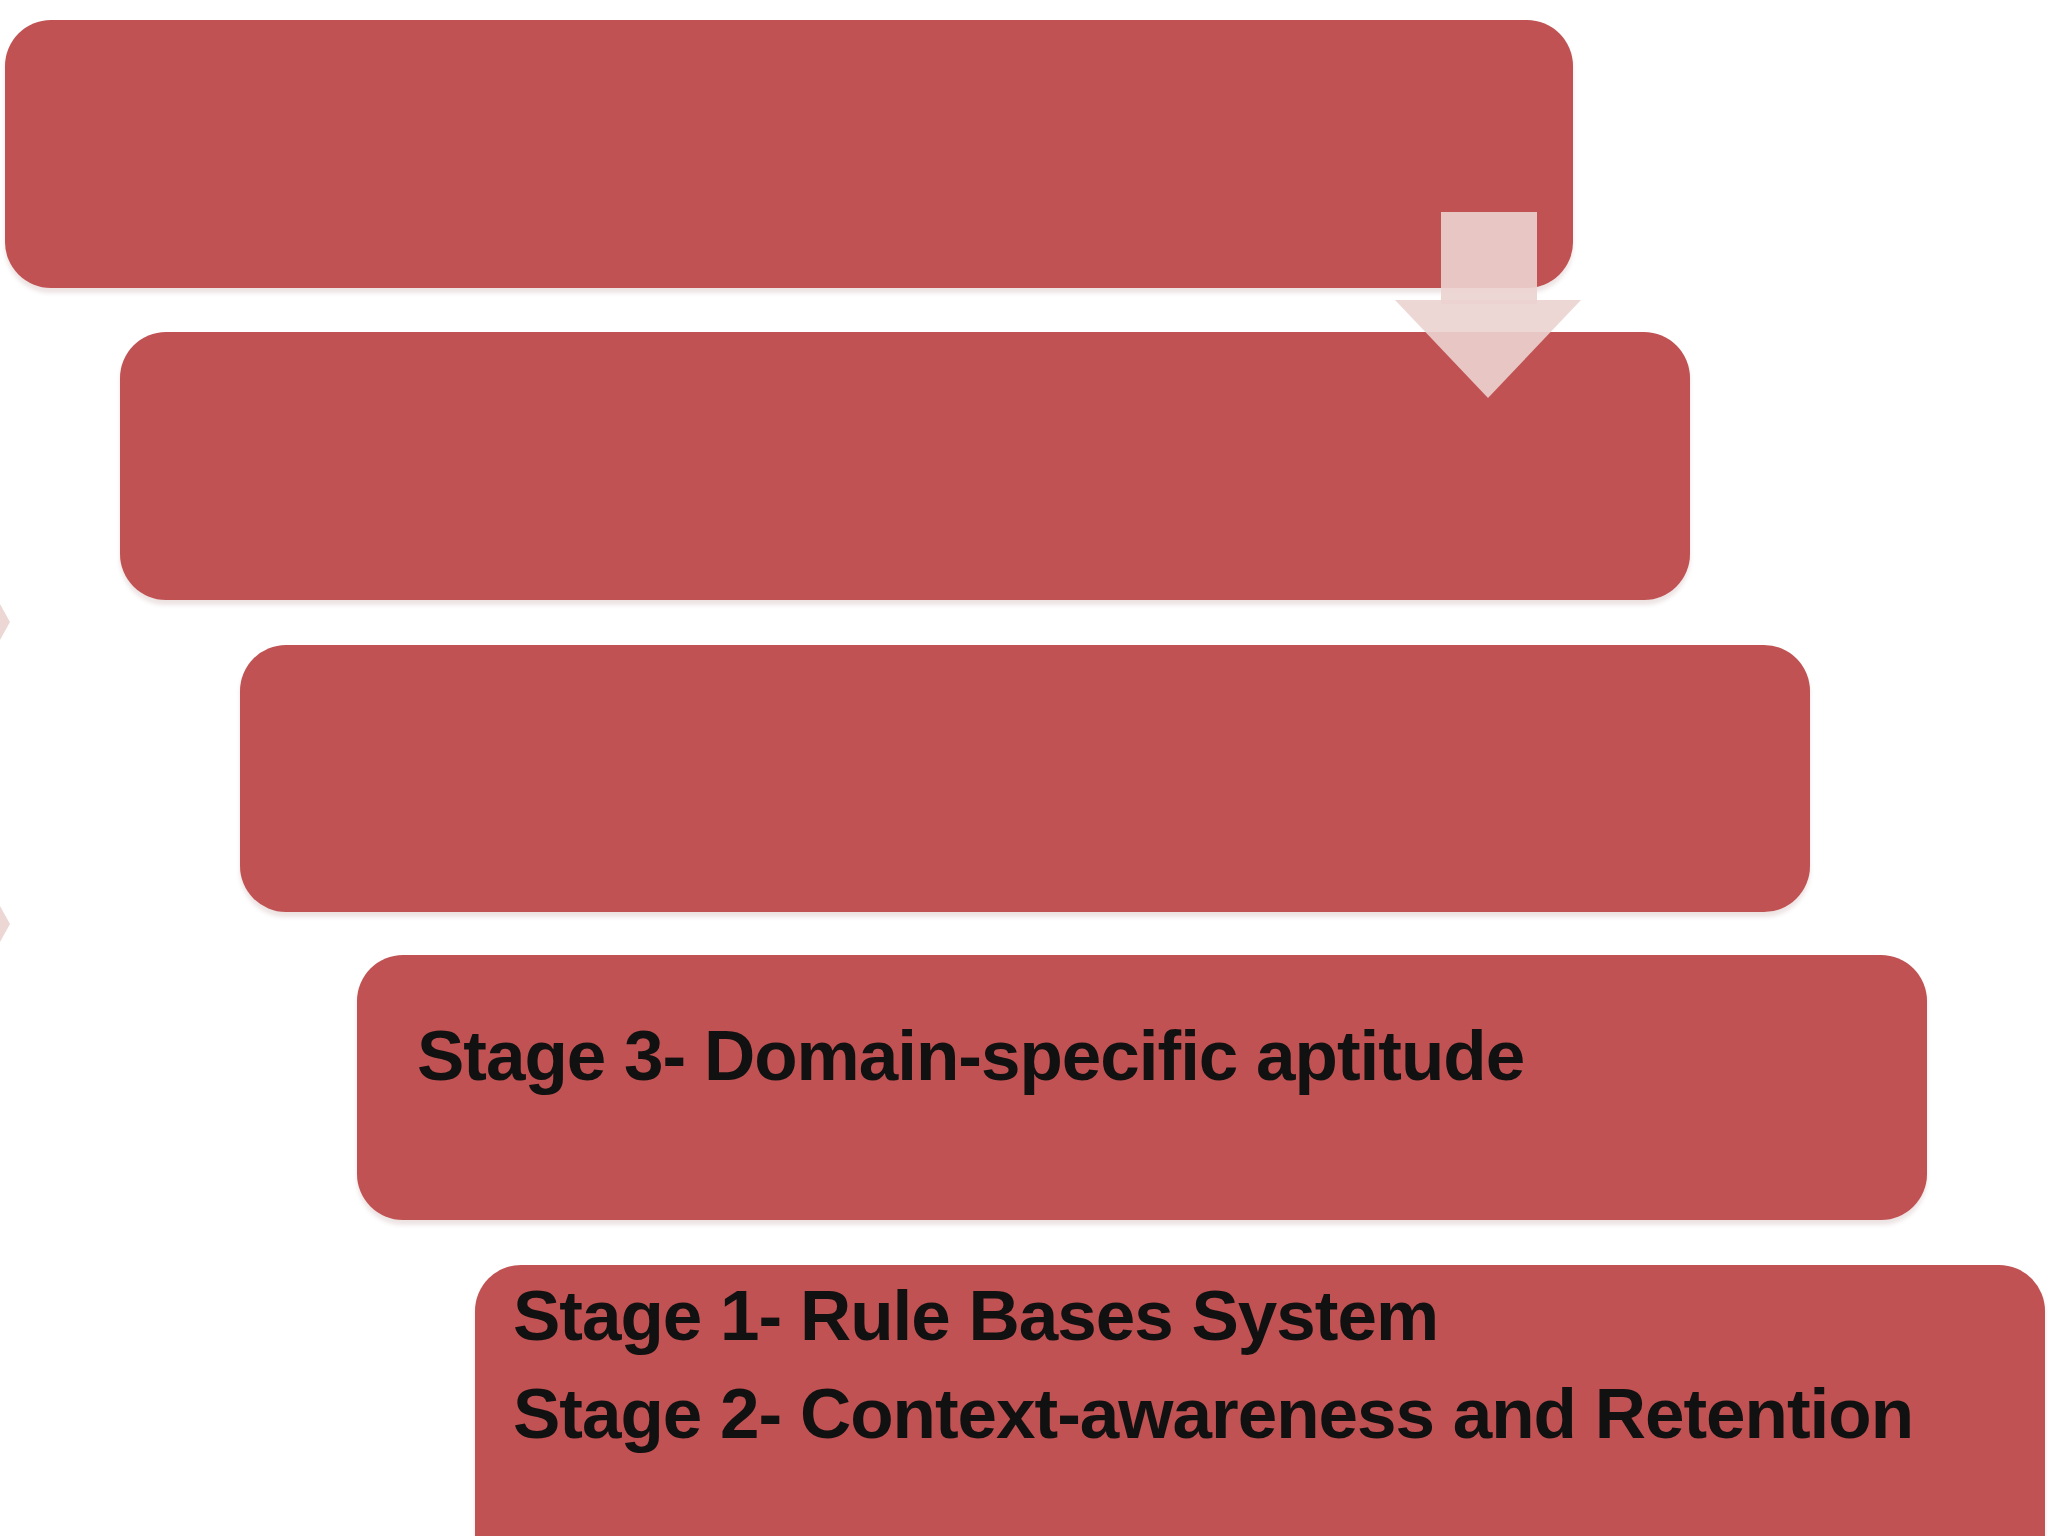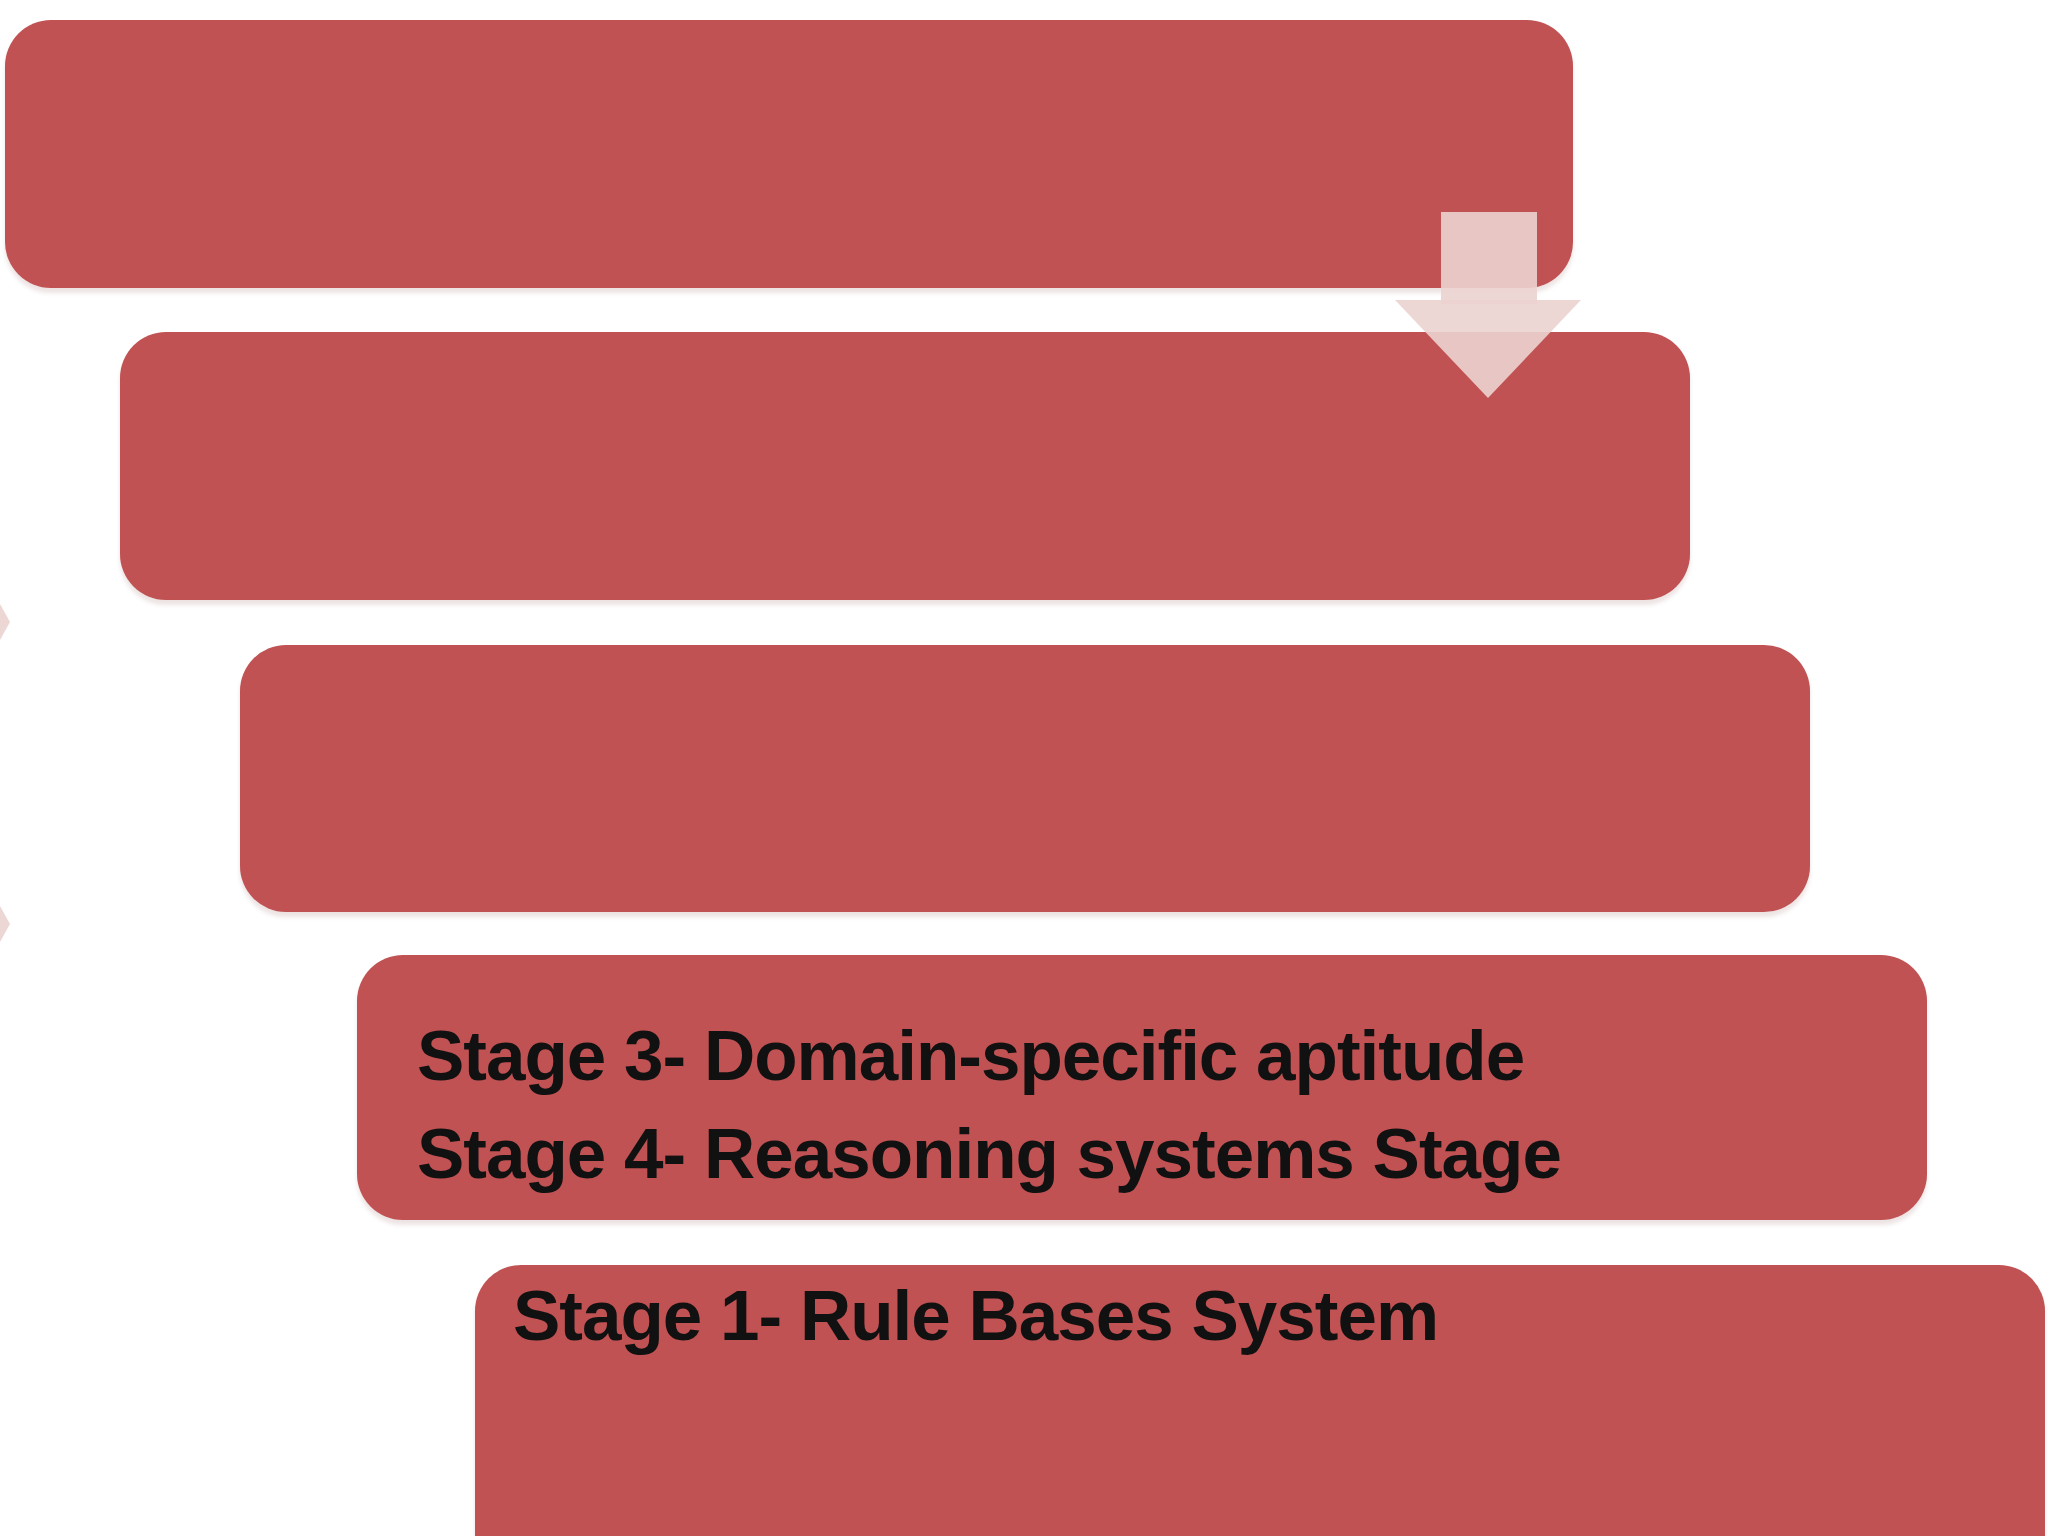--- a/index.html
+++ b/index.html
@@ -82,23 +82,23 @@
     <div class="shaft"></div>
     <div class="head"></div>
   </div>
 
   <div class="step-box box2"></div>
 
   <div class="step-box box3"></div>
 
   <div class="step-box box4">
     <div class="box-text">Stage 3- Domain-specific aptitude</div>
-    <div class="box-text">Stage 4- Reasoning systems Stage</div>
   </div>
 
   <div class="step-box box5">
     <div class="box-text">Stage 1- Rule Bases System</div>
+    <div class="box-text">Stage 2- Context-awareness and Retention</div>
   </div>
 
   <div class="edge-sliver sliver1"></div>
   <div class="edge-sliver sliver2"></div>
 
 </div>
 
 </body></html>

